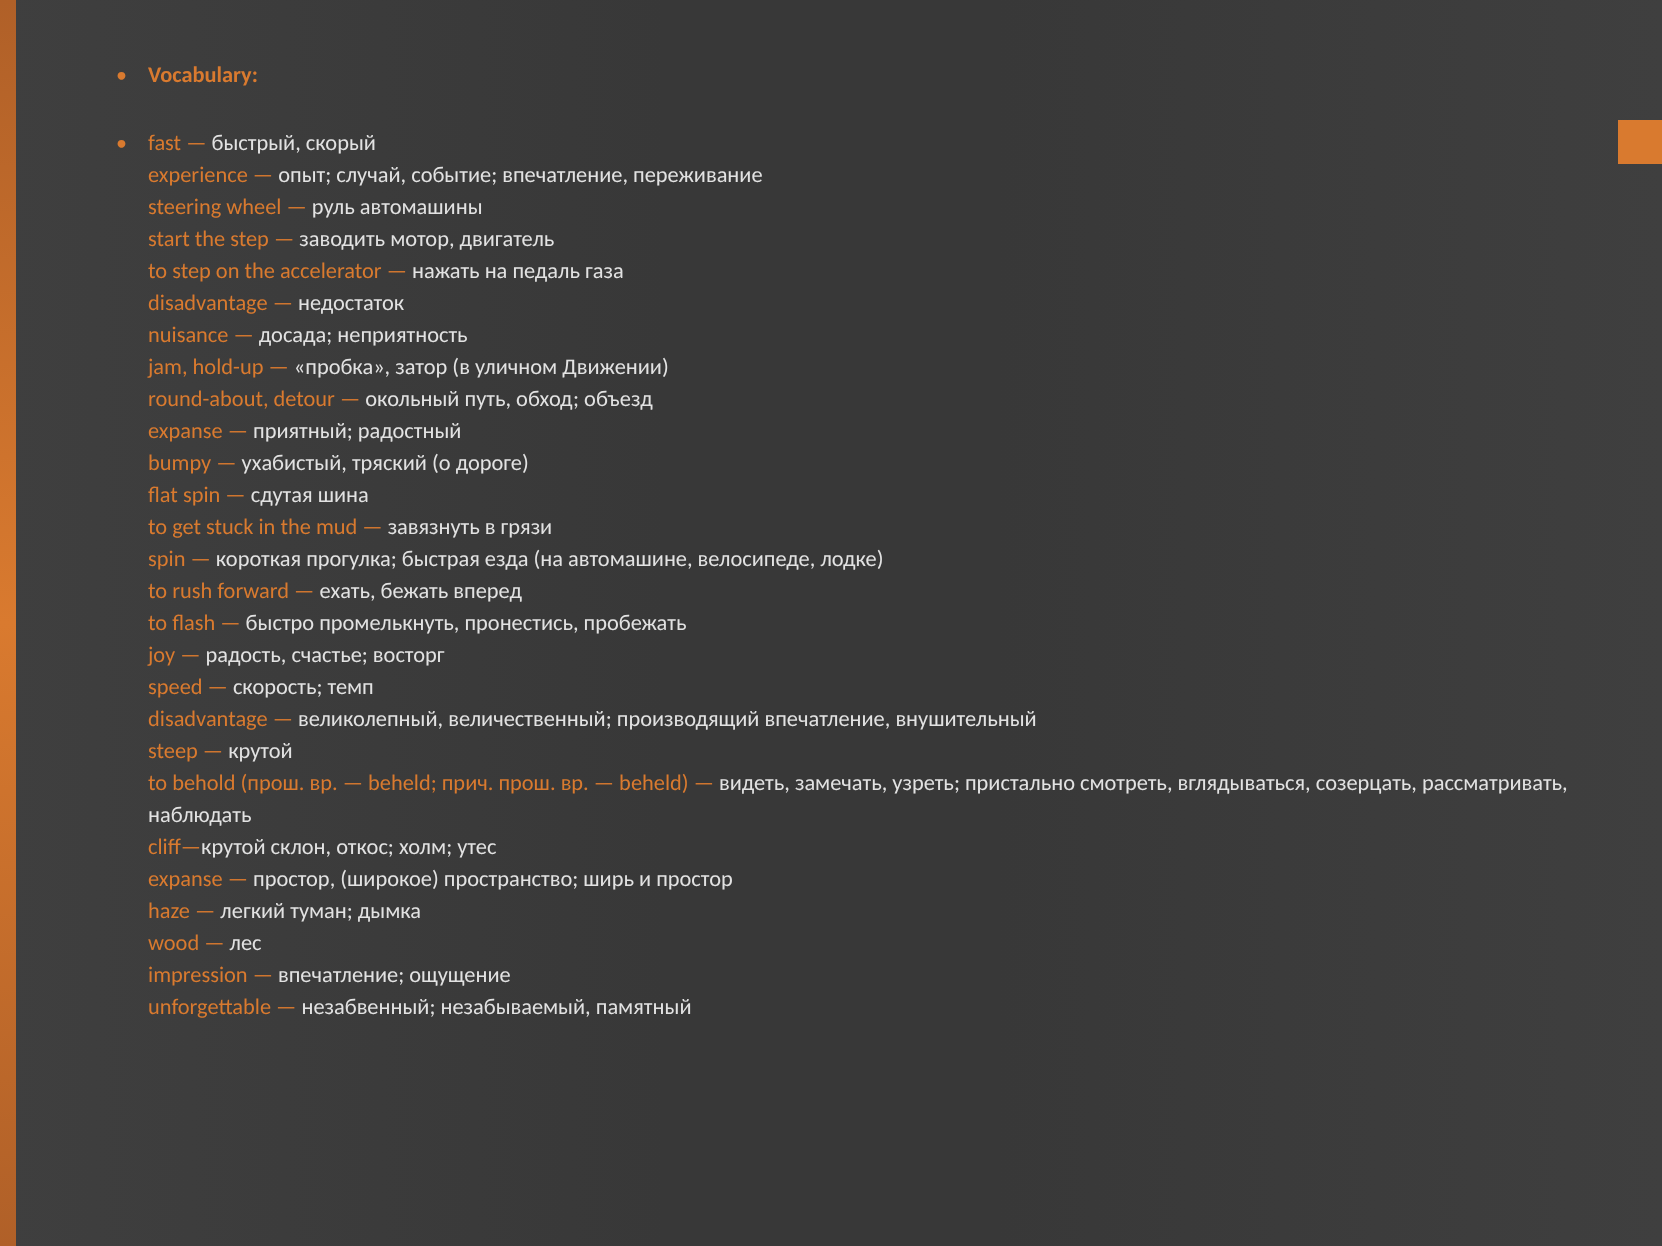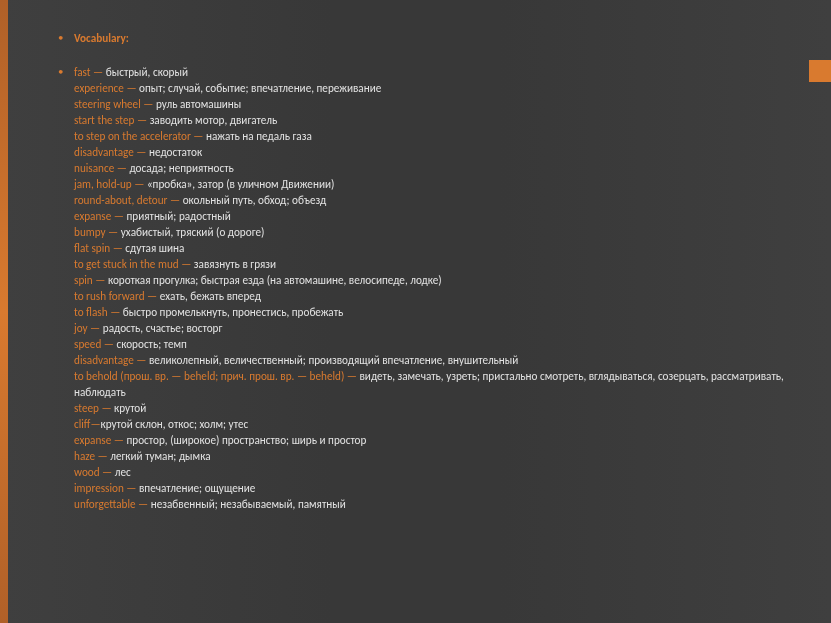--- a/index.html
+++ b/index.html
@@ -92,22 +92,22 @@
         <span class="vocab-line"><span class="vocab-term">expanse</span><span class="vocab-term"> — </span><span>приятный; радостный</span></span>
         <span class="vocab-line"><span class="vocab-term">bumpy</span><span class="vocab-term"> — </span><span>ухабистый, тряский (о дороге)</span></span>
         <span class="vocab-line"><span class="vocab-term">flat spin</span><span class="vocab-term"> — </span><span>сдутая шина</span></span>
         <span class="vocab-line"><span class="vocab-term">to get stuck in the mud</span><span class="vocab-term"> — </span><span>завязнуть в грязи</span></span>
         <span class="vocab-line"><span class="vocab-term">spin</span><span class="vocab-term"> — </span><span>короткая прогулка; быстрая езда (на автомашине, велосипеде, лодке)</span></span>
         <span class="vocab-line"><span class="vocab-term">to rush forward</span><span class="vocab-term"> — </span><span>ехать, бежать вперед</span></span>
         <span class="vocab-line"><span class="vocab-term">to flash</span><span class="vocab-term"> — </span><span>быстро промелькнуть, пронестись, пробежать</span></span>
         <span class="vocab-line"><span class="vocab-term">joy</span><span class="vocab-term"> — </span><span>радость, счастье; восторг</span></span>
         <span class="vocab-line"><span class="vocab-term">speed</span><span class="vocab-term"> — </span><span>скорость; темп</span></span>
         <span class="vocab-line"><span class="vocab-term">disadvantage</span><span class="vocab-term"> — </span><span>великолепный, величественный; производящий впечатление, внушительный</span></span>
+        <span class="vocab-line"><span class="vocab-term">steep</span><span class="vocab-term"> — </span><span>крутой</span></span>
         <span class="vocab-line"><span class="vocab-term">to behold (прош. вр. — beheld; прич. прош. вр. — beheld)</span><span class="vocab-term"> — </span><span>видеть, замечать, узреть; пристально смотреть, вглядываться, созерцать, рассматривать, наблюдать</span></span>
-        <span class="vocab-line"><span class="vocab-term">steep</span><span class="vocab-term"> — </span><span>крутой</span></span>
         <span class="vocab-line"><span class="vocab-term">cliff</span><span class="vocab-term">—</span><span>крутой склон, откос; холм; утес</span></span>
         <span class="vocab-line"><span class="vocab-term">expanse</span><span class="vocab-term"> — </span><span>простор, (широкое) пространство; ширь и простор</span></span>
         <span class="vocab-line"><span class="vocab-term">haze</span><span class="vocab-term"> — </span><span>легкий туман; дымка</span></span>
         <span class="vocab-line"><span class="vocab-term">wood</span><span class="vocab-term"> — </span><span>лес</span></span>
         <span class="vocab-line"><span class="vocab-term">impression</span><span class="vocab-term"> — </span><span>впечатление; ощущение</span></span>
         <span class="vocab-line"><span class="vocab-term">unforgettable</span><span class="vocab-term"> — </span><span>незабвенный; незабываемый, памятный</span></span>
       </li>
   </ul>
 </div>
 

